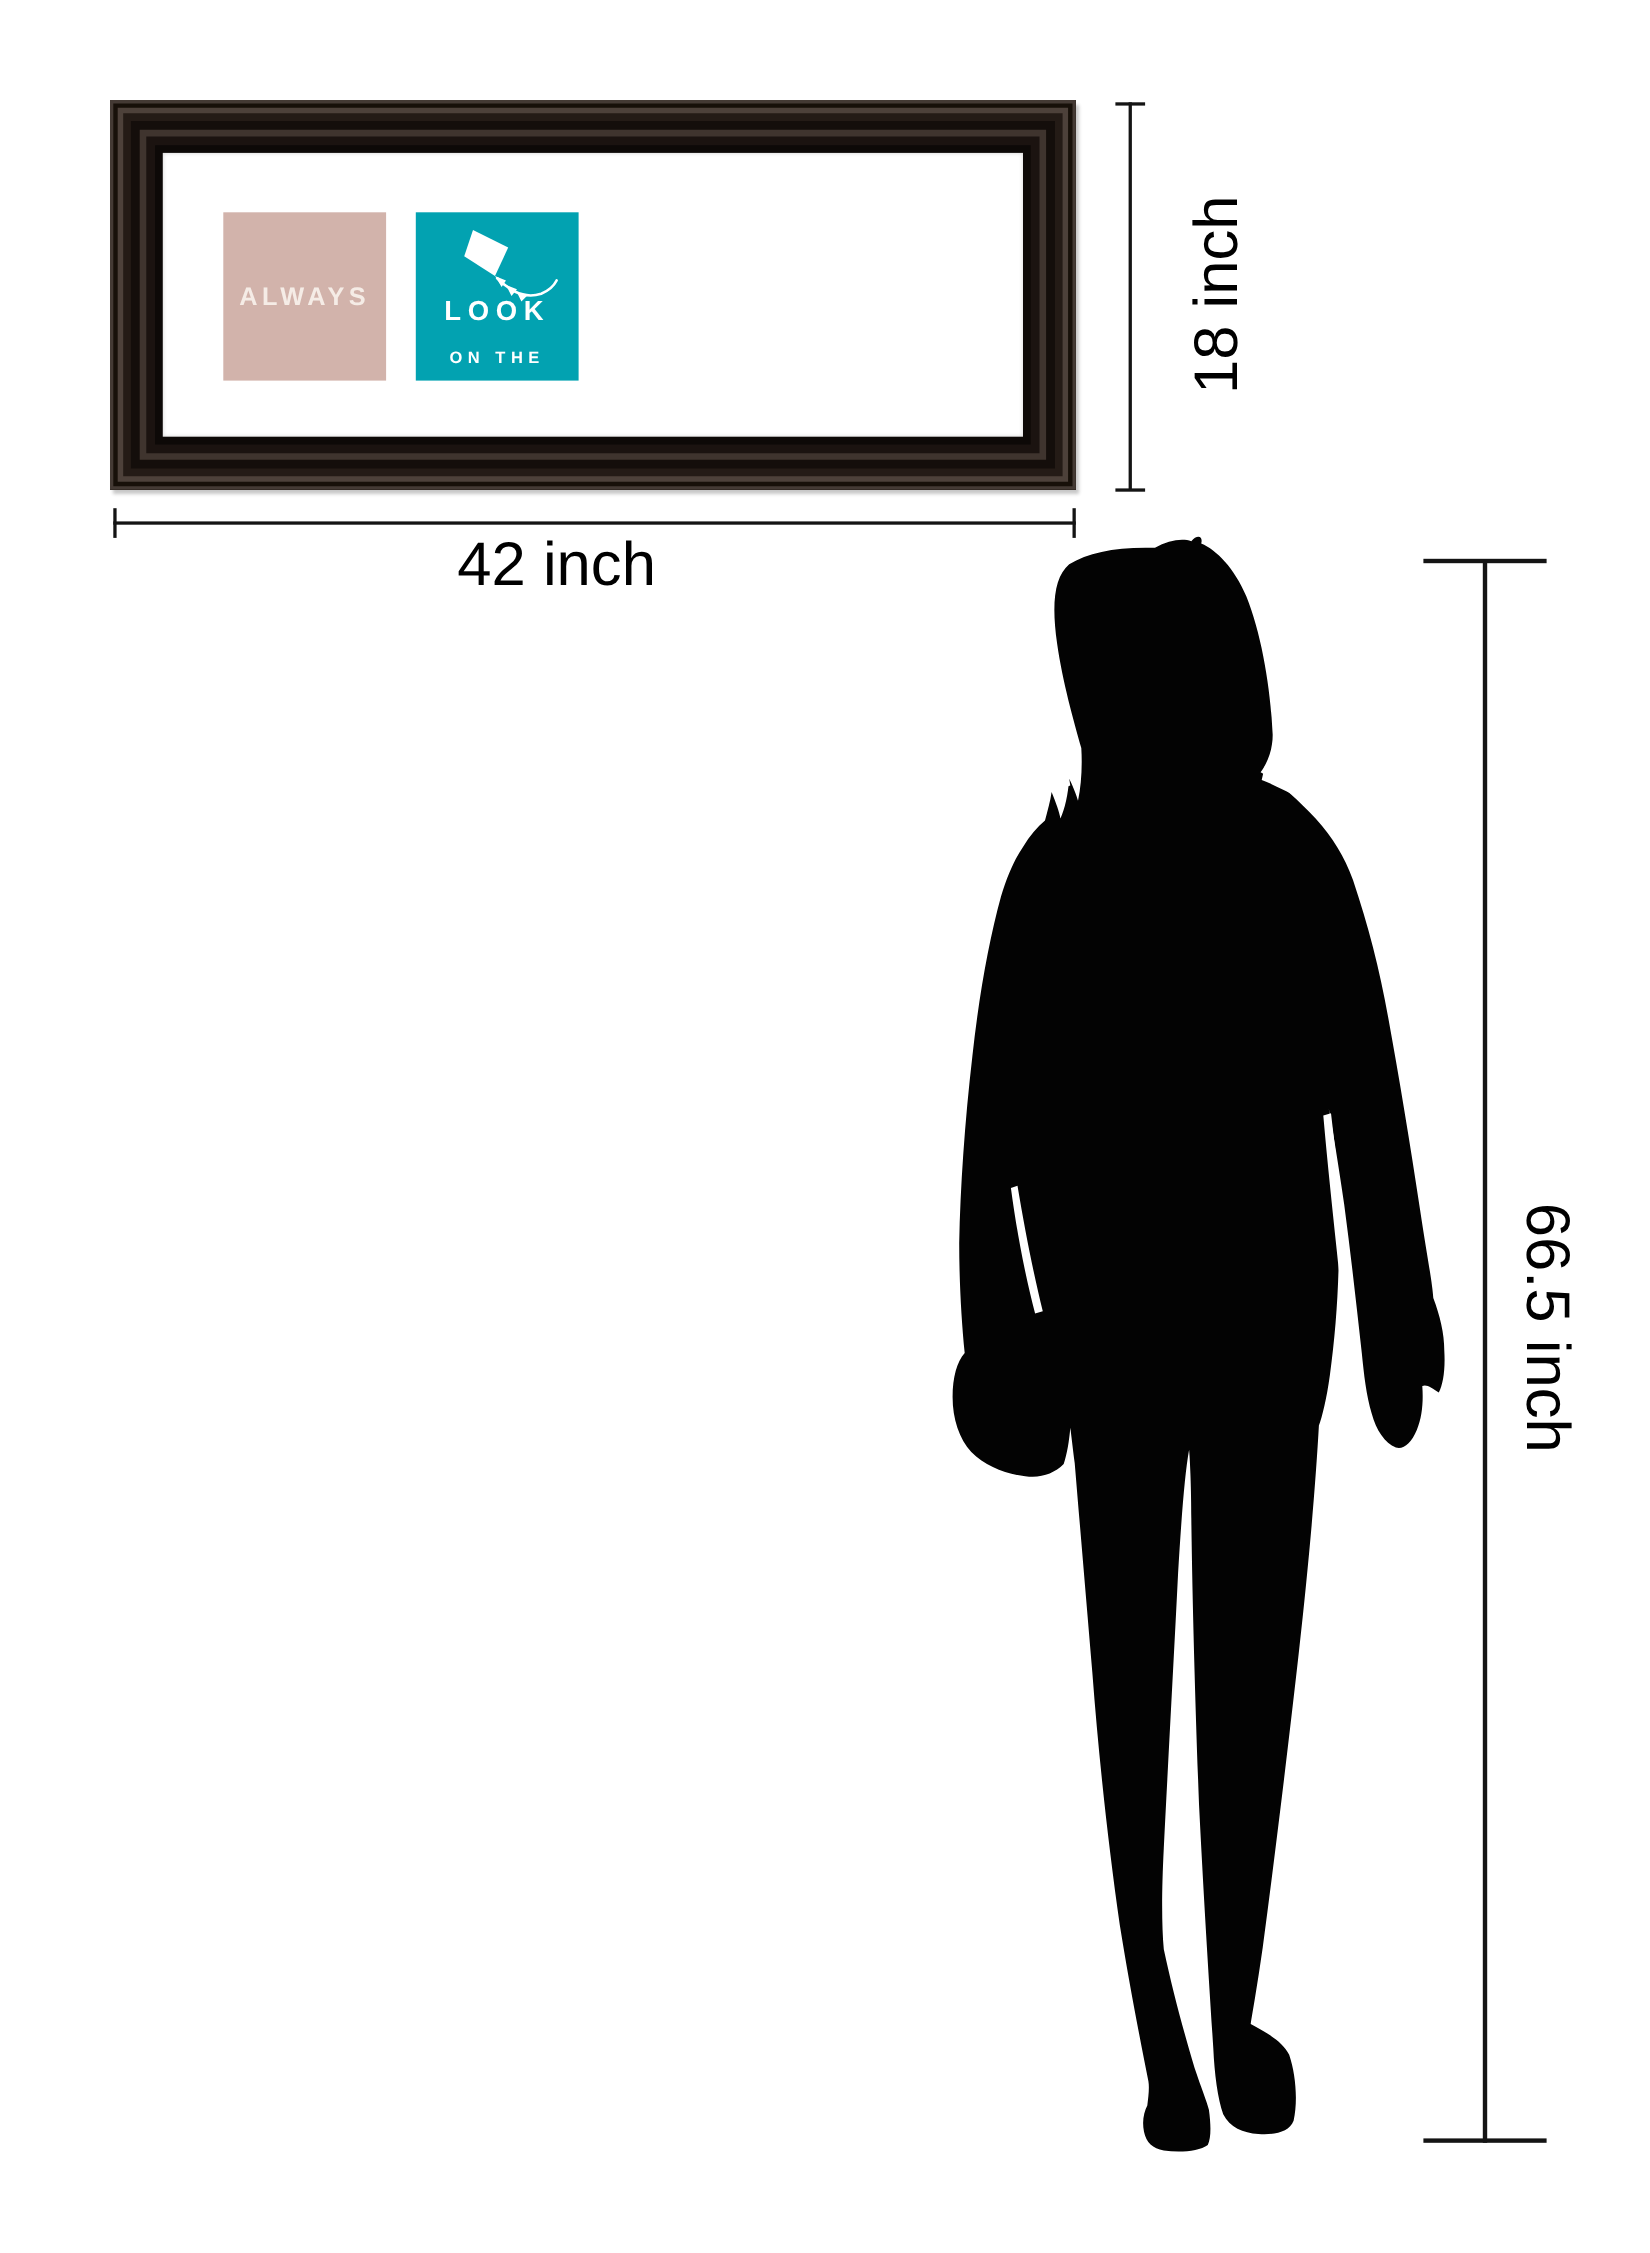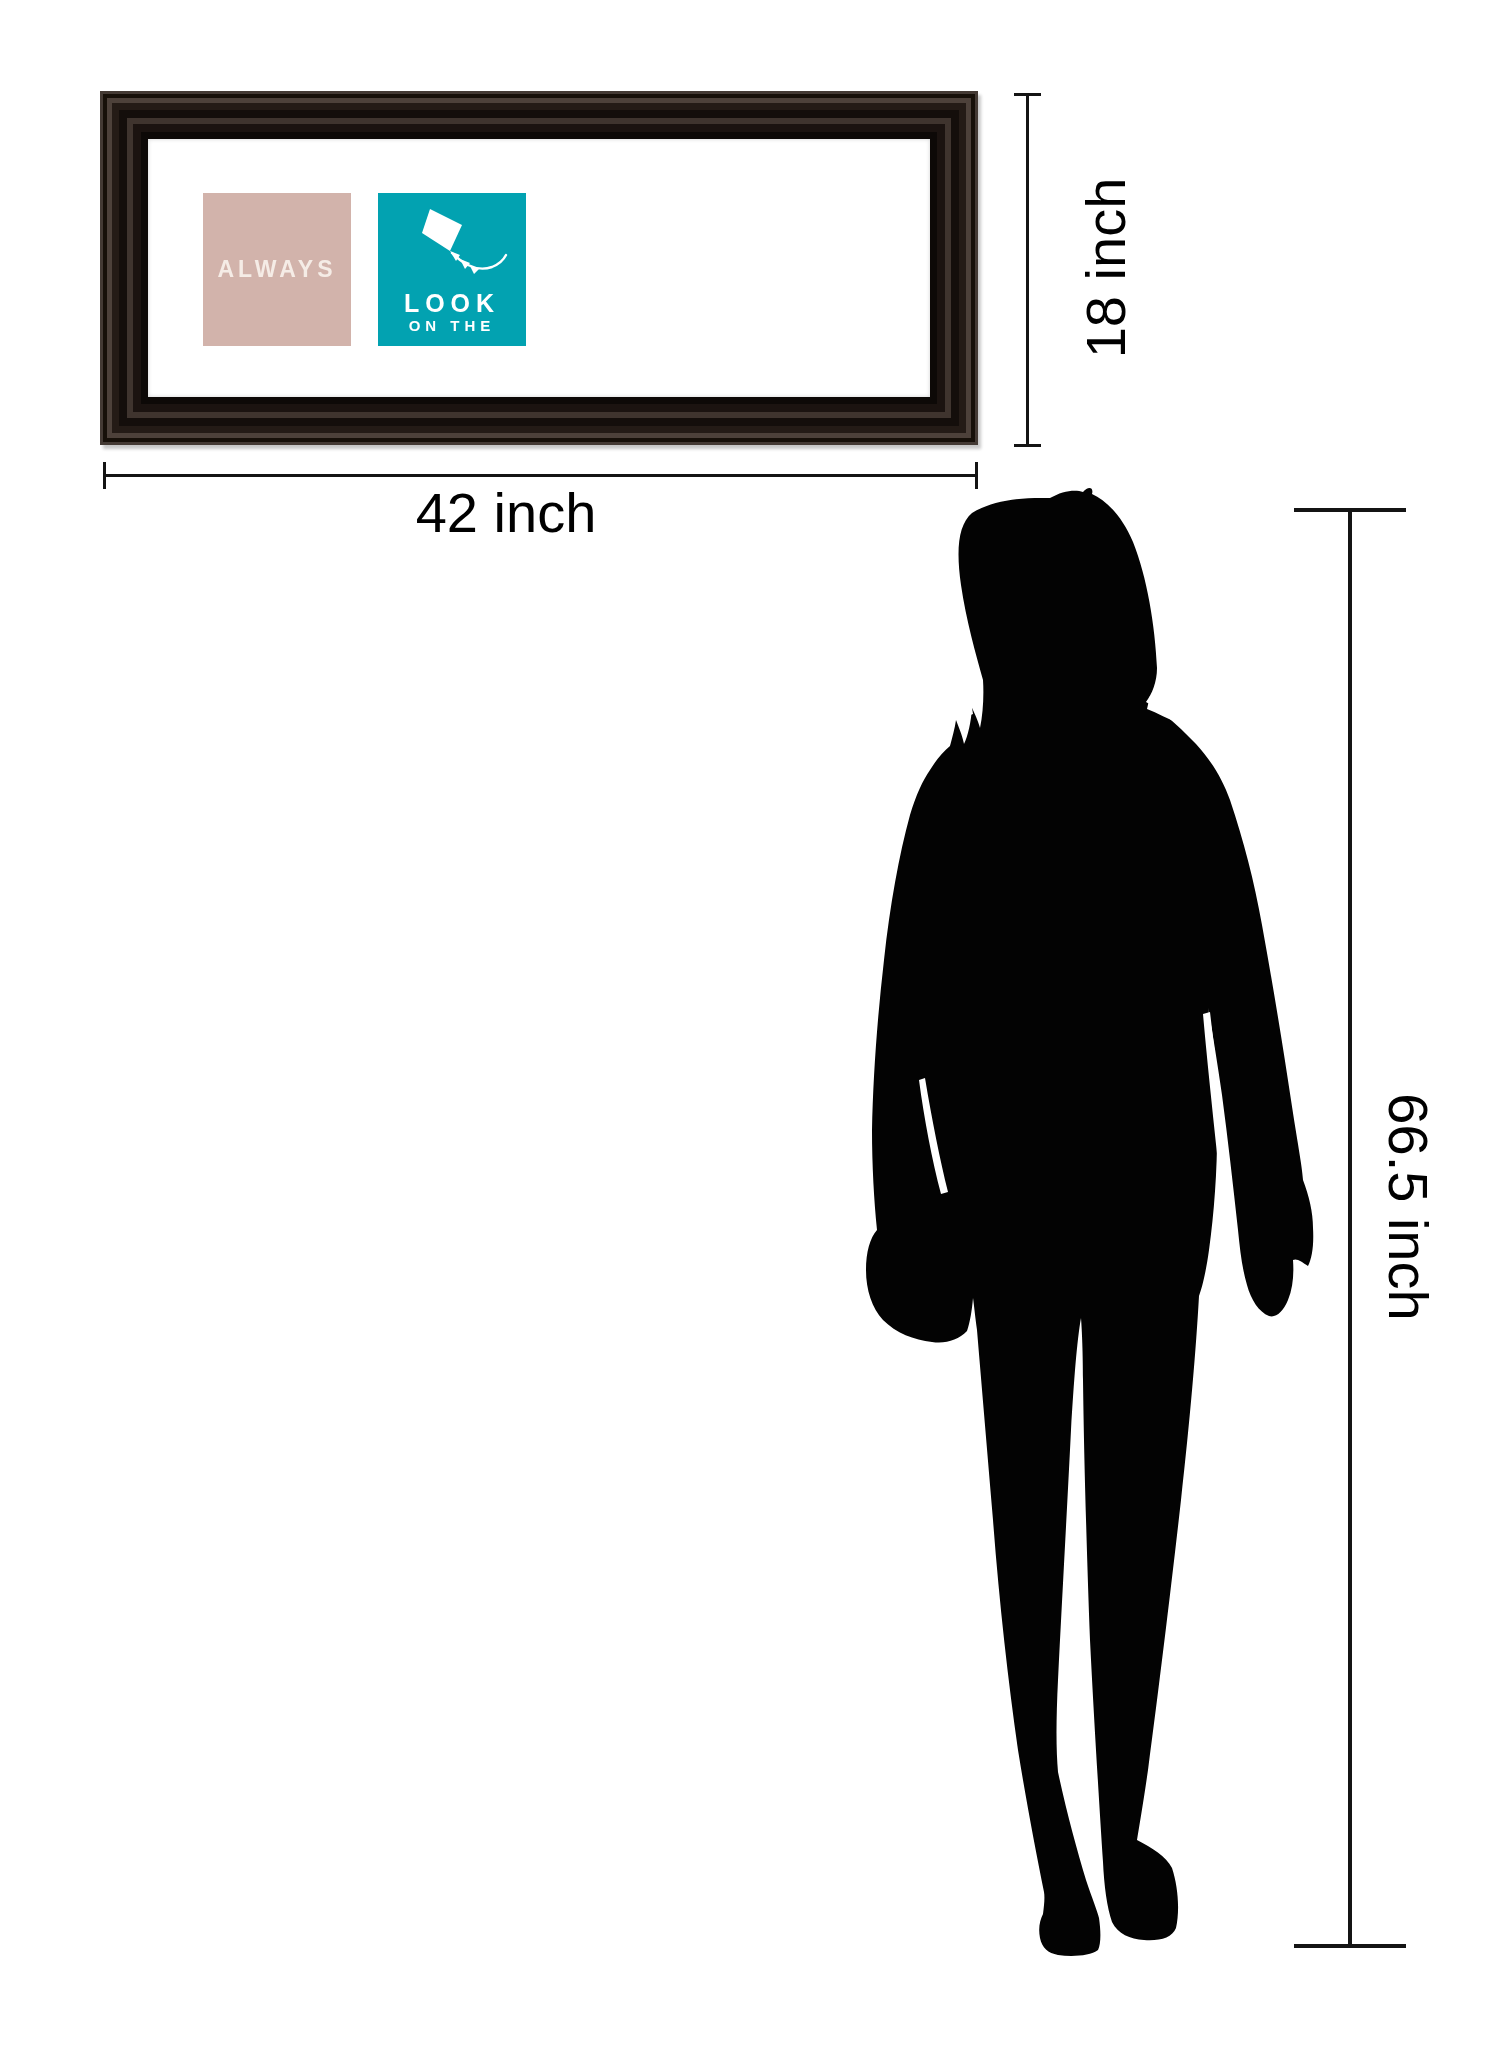--- a/index.html
+++ b/index.html
@@ -31,21 +31,21 @@
     display:flex;gap:27px;
   }
   .panel{
     width:148px;height:153px;position:relative;
     display:flex;flex-direction:column;align-items:center;justify-content:center;
     color:#fff;text-align:center;
   }
   .panel .w1{font-size:23px;font-weight:600;letter-spacing:4px;}
   .panel-kite{justify-content:flex-end;padding-bottom:12px;box-sizing:border-box;}
   .panel-kite .w-look{font-size:25px;font-weight:600;letter-spacing:6px;line-height:1.1;}
-  .panel-kite .w-onthe{font-size:15px;font-weight:600;letter-spacing:5px;margin-top:0;}
+  .panel-kite .w-onthe{font-size:15px;font-weight:600;letter-spacing:5px;margin-top:20px;}
   .kite-svg{position:absolute;left:22px;top:12px;}
   .panel-bright .w-bright{font-size:27px;font-weight:600;letter-spacing:4px;}
   .panel-bright .w-side{font-size:18px;font-weight:600;letter-spacing:6px;margin-top:7px;}
   .panel-life{justify-content:flex-end;padding-bottom:16px;box-sizing:border-box;}
   .bfly-svg{position:absolute;right:8px;top:6px;}
   .life-row{display:flex;align-items:baseline;gap:5px;}
   .life-row .w-of{font-size:15px;font-weight:600;letter-spacing:2px;}
   .life-row .w-life{font-size:29px;font-weight:600;letter-spacing:5px;}
   
   .dimline{position:absolute;background:#141414;}

